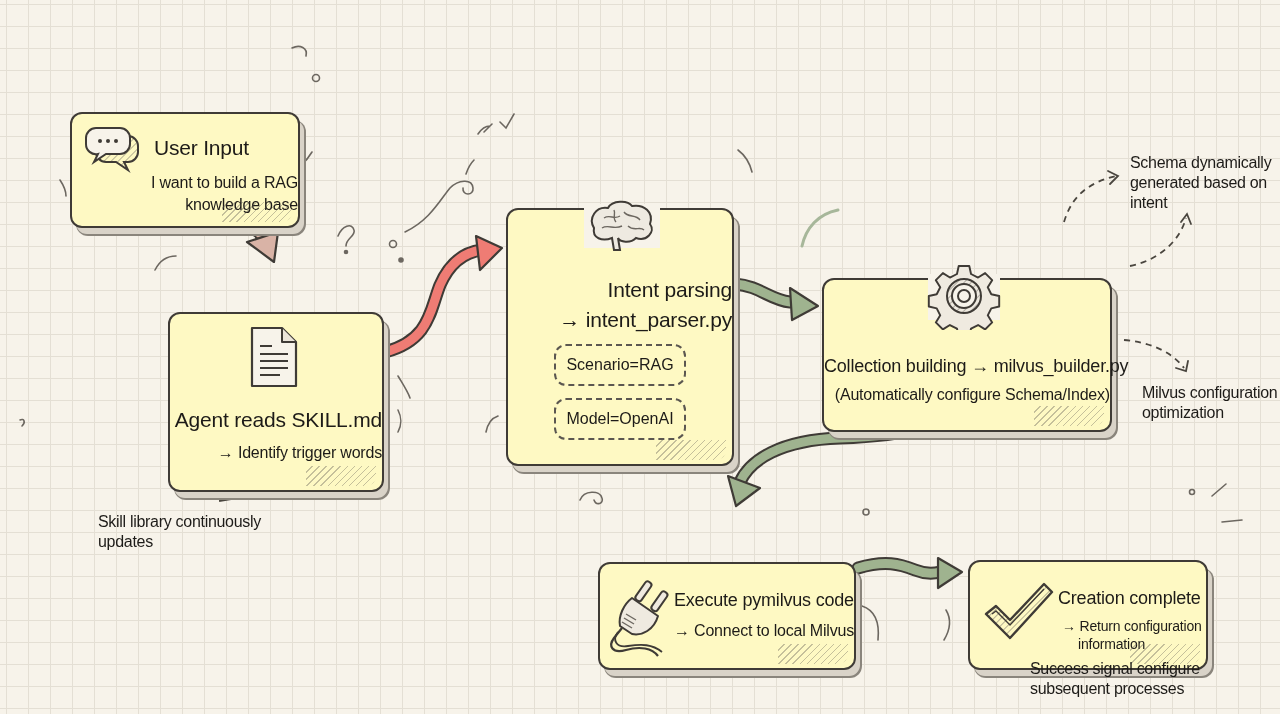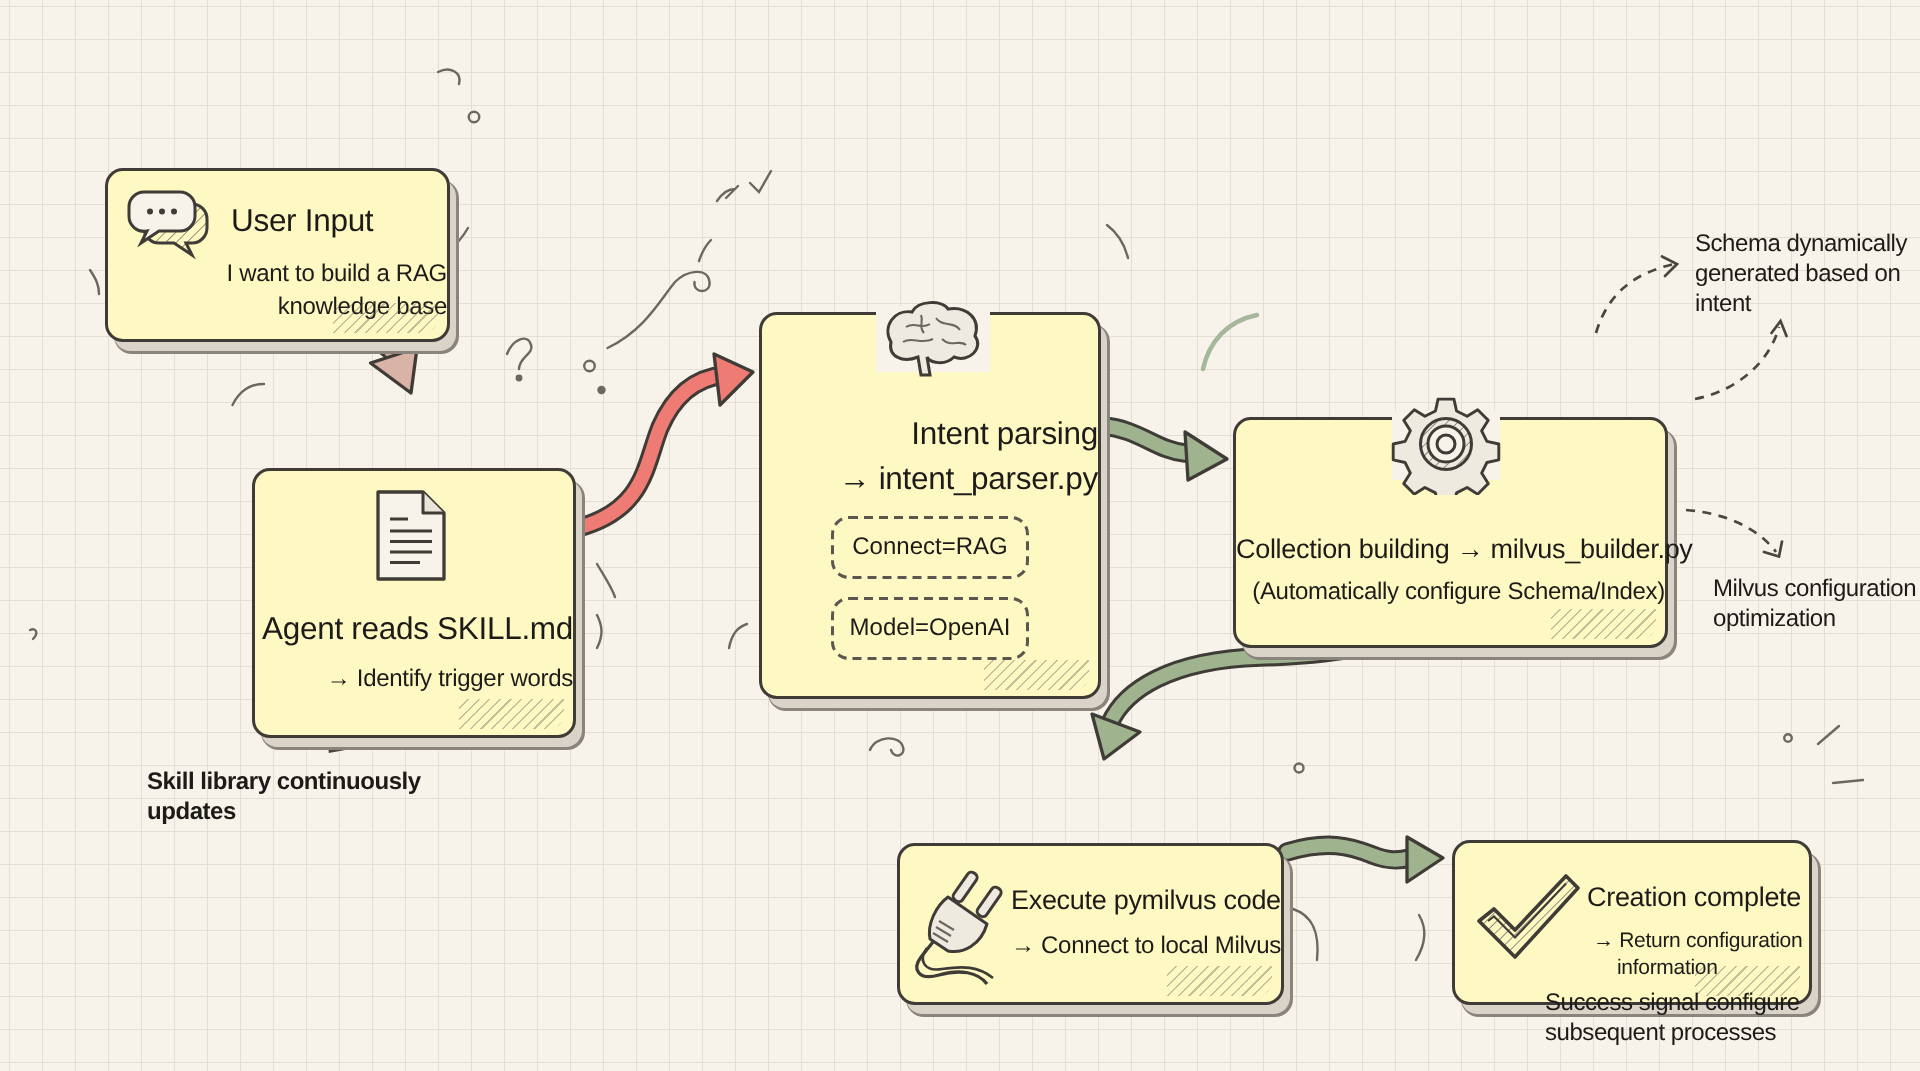--- a/index.html
+++ b/index.html
@@ -156,21 +156,21 @@
 </div>
 
 <div class="box" style="left:506px; top:160px; width:224px; height:254px;">
   <svg class="icon" style="left:76px; top:-12px;" width="76" height="60" viewBox="0 0 76 60">
     <rect x="0" y="6" width="76" height="44" fill="#f7f3ea"></rect>
     <path d="M10 30 C 4 20, 12 8, 24 10 C 28 2, 44 2, 48 8 C 60 6, 70 14, 66 26 C 72 34, 62 44, 52 40 C 46 46, 36 44, 34 40 L 36 52 L 30 52 L 28 40 C 18 44, 8 40, 10 30z" fill="#eeeae1" stroke="#3f3b36" stroke-width="2"></path>
     <path d="M20 20 C 26 16, 30 22, 36 18 M40 14 C 44 20, 52 16, 56 22 M18 30 C 24 26, 30 32, 38 28 M44 28 C 50 34, 56 28, 60 32 M30 12 C 32 16, 28 20, 32 24" fill="none" stroke="#6c6760" stroke-width="1.4"></path>
   </svg>
   <div class="txt title-lg center" style="left:0; right:0; top:98px;">→ intent_parser.py</div>
   <div class="txt title-lg center" style="left:0; right:0; top:68px;">Intent parsing</div>
-  <div class="pill" style="left:46px; top:134px; width:128px; height:38px;">Connect=RAG</div>
+  <div class="pill" style="left:46px; top:134px; width:128px; height:38px;">Scenario=RAG</div>
   <div class="pill" style="left:46px; top:188px; width:128px; height:38px;">Model=OpenAI</div>
 </div>
 
 <div class="box" style="left:822px; top:230px; width:286px; height:150px;">
   <svg class="icon" style="left:100px; top:-20px;" width="80" height="70" viewBox="0 0 80 70">
     <rect x="4" y="14" width="72" height="46" fill="#f7f3ea"></rect>
     <g transform="translate(40 36)">
       <path d="M-6 -34 h12 l2 9 l8 4 l8 -5 l8 8 l-5 8 l4 8 l9 2 v12 l-9 2 l-4 8 l5 8 l-8 8 l-8 -5 l-8 4 l-2 9 h-12 l-2 -9 l-8 -4 l-8 5 l-8 -8 l5 -8 l-4 -8 l-9 -2 v-12 l9 -2 l4 -8 l-5 -8 l8 -8 l8 5 l8 -4z" transform="scale(0.88)" fill="#efeae0" stroke="#3f3b36" stroke-width="2.2" stroke-linejoin="round"></path>
       <circle r="17" fill="url(#hatch)" stroke="#3f3b36" stroke-width="2"></circle>
       <circle r="12" fill="#f7f3ea" stroke="#3f3b36" stroke-width="2"></circle>
@@ -203,16 +203,16 @@
 <div class="box" style="left:968px; top:512px; width:236px; height:106px;text-decoration:underline;">
   <svg class="icon" style="left:12px; top:18px;" width="72" height="62" viewBox="0 0 72 62">
     <path d="M4 34 L14 26 L28 40 L62 4 L70 12 L28 58z" fill="url(#hatch)" stroke="#3f3b36" stroke-width="2.4" stroke-linejoin="round"></path>
     <path d="M10 34 L14 31 L28 45 L62 9" fill="none" stroke="#3f3b36" stroke-width="1.4"></path>
   </svg>
   <div class="txt title-md" style="left:88px; top:26px;">Creation complete</div>
   <div class="txt" style="left:92px; top:56px; font-size:14px;">→ Return configuration</div>
   <div class="txt" style="left:108px; top:74px; font-size:14px;">information</div>
 </div>
 
-<div class="txt note" style="left:98px; top:512px; width:190px;font-weight:bold;">Skill library continuously updates</div>
+<div class="txt note" style="left:98px; top:512px; width:190px;">Skill library continuously updates</div>
 <div class="txt note" style="left:1130px; top:153px; width:150px;">Schema dynamically generated based on intent</div>
 <div class="txt note" style="left:1142px; top:383px; width:140px;">Milvus configuration optimization</div>
 <div class="txt note" style="left:1030px; top:659px; width:180px;">Success signal configure subsequent processes</div>
 
 </body></html>

